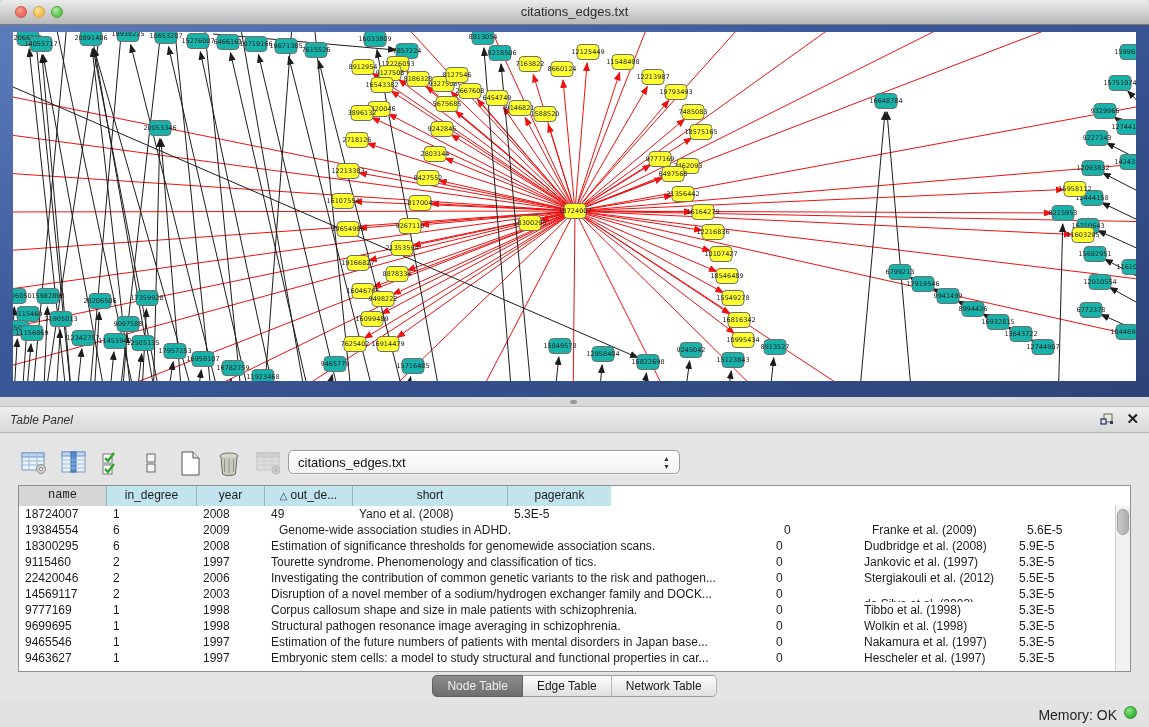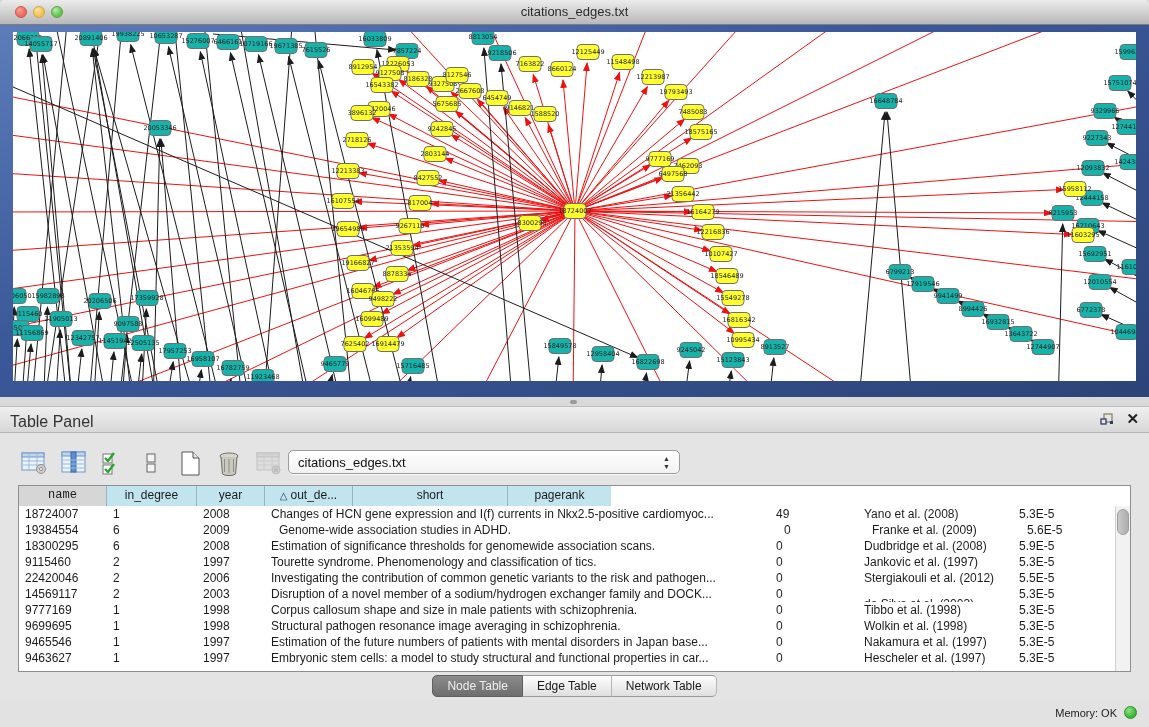--- a/index.html
+++ b/index.html
@@ -22,21 +22,21 @@
   .net-canvas { position:absolute; left:13px; top:7px; width:1123px; height:349px; background:#ffffff; overflow:hidden; }
   .net-canvas svg { display:block; }
 
   
   .split-handle { position:absolute; left:570px; top:400px; width:7px; height:4px; border-radius:2px; background:#9a9a9a; }
 
   
   .table-panel { position:absolute; left:0; top:406px; width:1149px; height:294px; background:#e4e4e4; border-top:1px solid #bdbdbd; }
   .panel-header { position:absolute; left:0; top:0; right:0; height:26px;
     background:linear-gradient(#efefef,#d8d8d8); border-bottom:1px solid #b5b5b5; }
-  .panel-title { position:absolute; left:10px; top:6px; font-size:16px; color:#333; }
+  .panel-title { position:absolute; left:10px; top:6px; font-size:12px; color:#333;font-style:italic; }
   .panel-actions { position:absolute; right:10px; top:4px; display:flex; gap:12px; align-items:center; }
   .float-btn svg, .close-btn { display:block; }
   .close-btn { font-size:15px; font-weight:bold; color:#222; line-height:16px; cursor:default; }
 
   .toolbar { position:absolute; left:20px; top:40px; height:32px; display:flex; align-items:center; gap:11px; }
   .tb-btn { width:28px; height:28px; display:flex; align-items:center; justify-content:center; }
   .fx-label { font-family:"Liberation Serif", serif; font-style:italic; font-weight:bold; font-size:15px; color:#111; }
 
   .combo { position:absolute; left:288px; top:43px; width:392px; height:24px; background:linear-gradient(#ffffff,#f2f2f2);
     border:1px solid #9c9c9c; border-radius:5px; box-shadow:0 1px 0 rgba(255,255,255,.7); }
@@ -57,21 +57,21 @@
     background:linear-gradient(90deg,#c9c9c9,#adadad); border:1px solid #9f9f9f; }
 
   .tabs { position:absolute; left:0; right:0; top:268px; display:flex; justify-content:center; }
   .seg { height:22px; line-height:21px; font-size:12px; padding:0 14px; background:linear-gradient(#fdfdfd,#dfdfdf);
     border-top:1px solid #9b9b9b; border-bottom:1px solid #9b9b9b; border-right:1px solid #b5b5b5; color:#1a1a1a; }
   .seg:first-child { border-left:1px solid #9b9b9b; border-radius:5px 0 0 5px; }
   .seg:last-child  { border-radius:0 5px 5px 0; }
   .seg.selected { background:linear-gradient(#8b8b8b,#6e6e6e); color:#f0f0f0; border-color:#5f5f5f; }
 
   .statusbar { position:absolute; left:0; top:700px; width:1149px; height:27px; background:#e2e2e2; }
-  .mem { position:absolute; right:32px; top:7px; font-size:11px; color:#222; }
+  .mem { position:absolute; right:32px; top:7px; font-size:14px; color:#222; }
   .mem-dot { position:absolute; right:12px; top:6px; width:13px; height:13px; border-radius:50%;
     background:radial-gradient(circle at 35% 30%, #8fe57e, #3ab53a 65%); border:1px solid #2c8c2c; }
 </style>
 </head>
 <body>
 
 <div class="app">
 
   <div class="net-window">
     <div class="titlebar">
@@ -805,21 +805,20 @@
           <div class="th" style="width: 68px; background: linear-gradient(rgb(194, 228, 239), rgb(194, 228, 239));">year</div>
           <div class="th" style="width: 88px; background: linear-gradient(rgb(194, 228, 239), rgb(194, 228, 239));"><span class="sort-tri">△</span>out_de...</div>
           <div class="th" style="width: 155px; background: linear-gradient(rgb(194, 228, 239), rgb(194, 228, 239));">short</div>
           <div class="th" style="width: 103px; background: linear-gradient(rgb(194, 228, 239), rgb(194, 228, 239));">pagerank</div>
         </div>
       <div class="tbody" id="tbody">
           <div class="tr">
             <div class="td" style="width: 88px;">18724007</div>
             <div class="td" style="width: 90px;">1</div>
             <div class="td" style="width: 68px;">2008</div>
-            <div class="td" style="width: 505px;">Changes of HCN gene expression and I(f) currents in Nkx2.5-positive cardiomyoc...</div>
             <div class="td" style="width: 88px;">49</div>
             <div class="td" style="width: 155px;">Yano et al. (2008)</div>
             <div class="td" style="width: 103px;">5.3E-5</div>
           </div>
           <div class="tr">
             <div class="td" style="width: 88px;">19384554</div>
             <div class="td" style="width: 90px;">6</div>
             <div class="td" style="width: 68px;">2009</div>
             <div class="td" style="width: 505px; margin-left: 8px;">Genome-wide association studies in ADHD.</div>
             <div class="td" style="width: 88px;">0</div>

